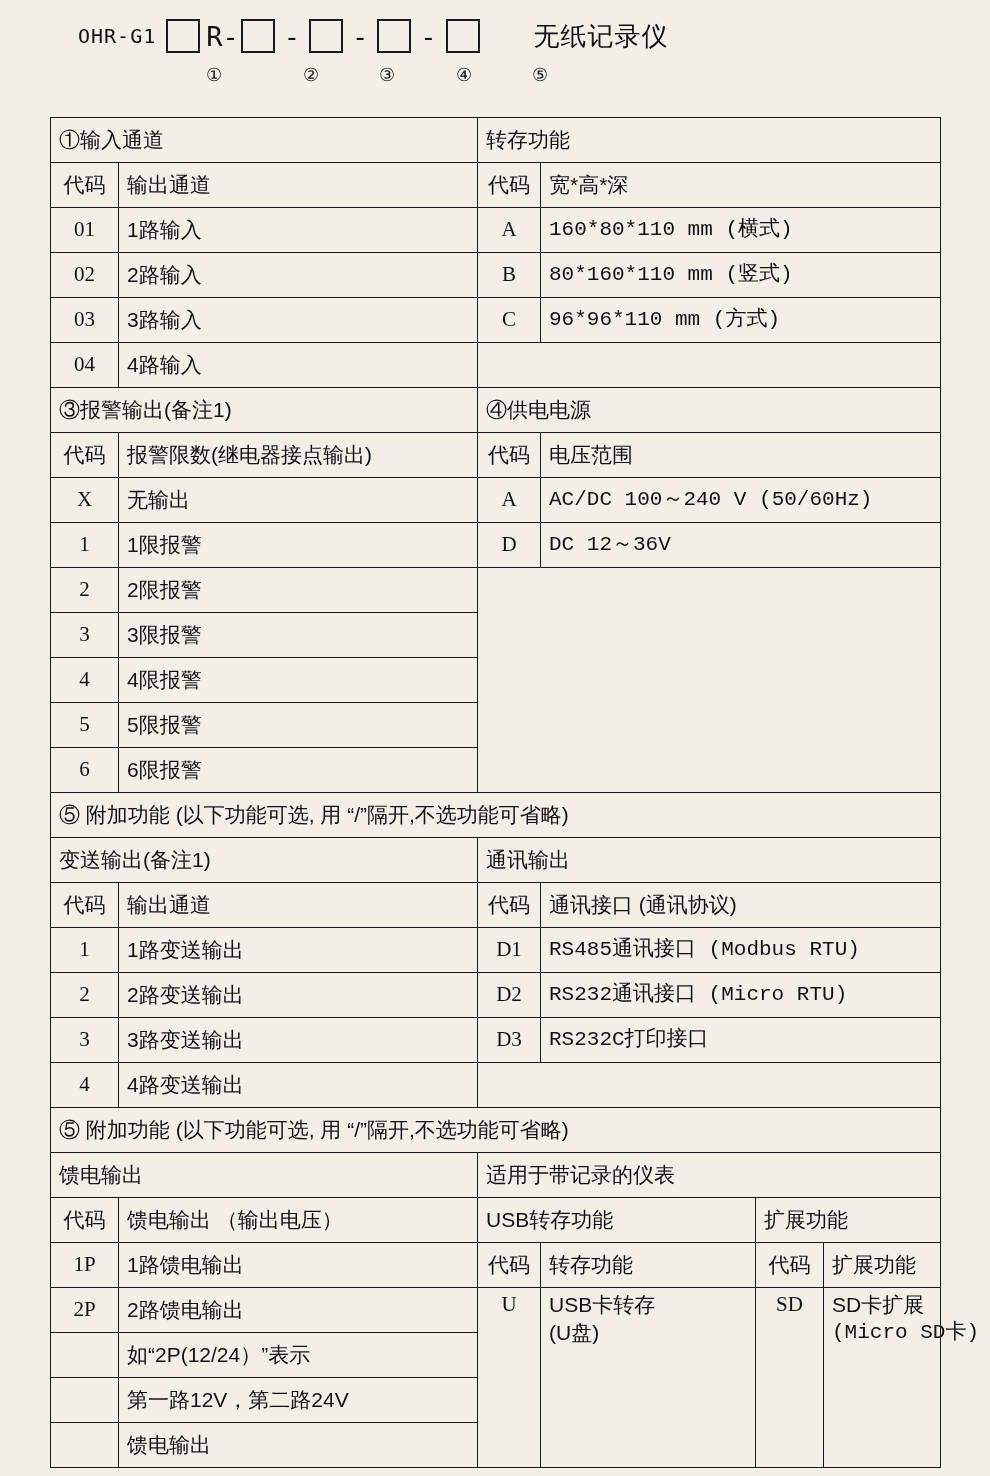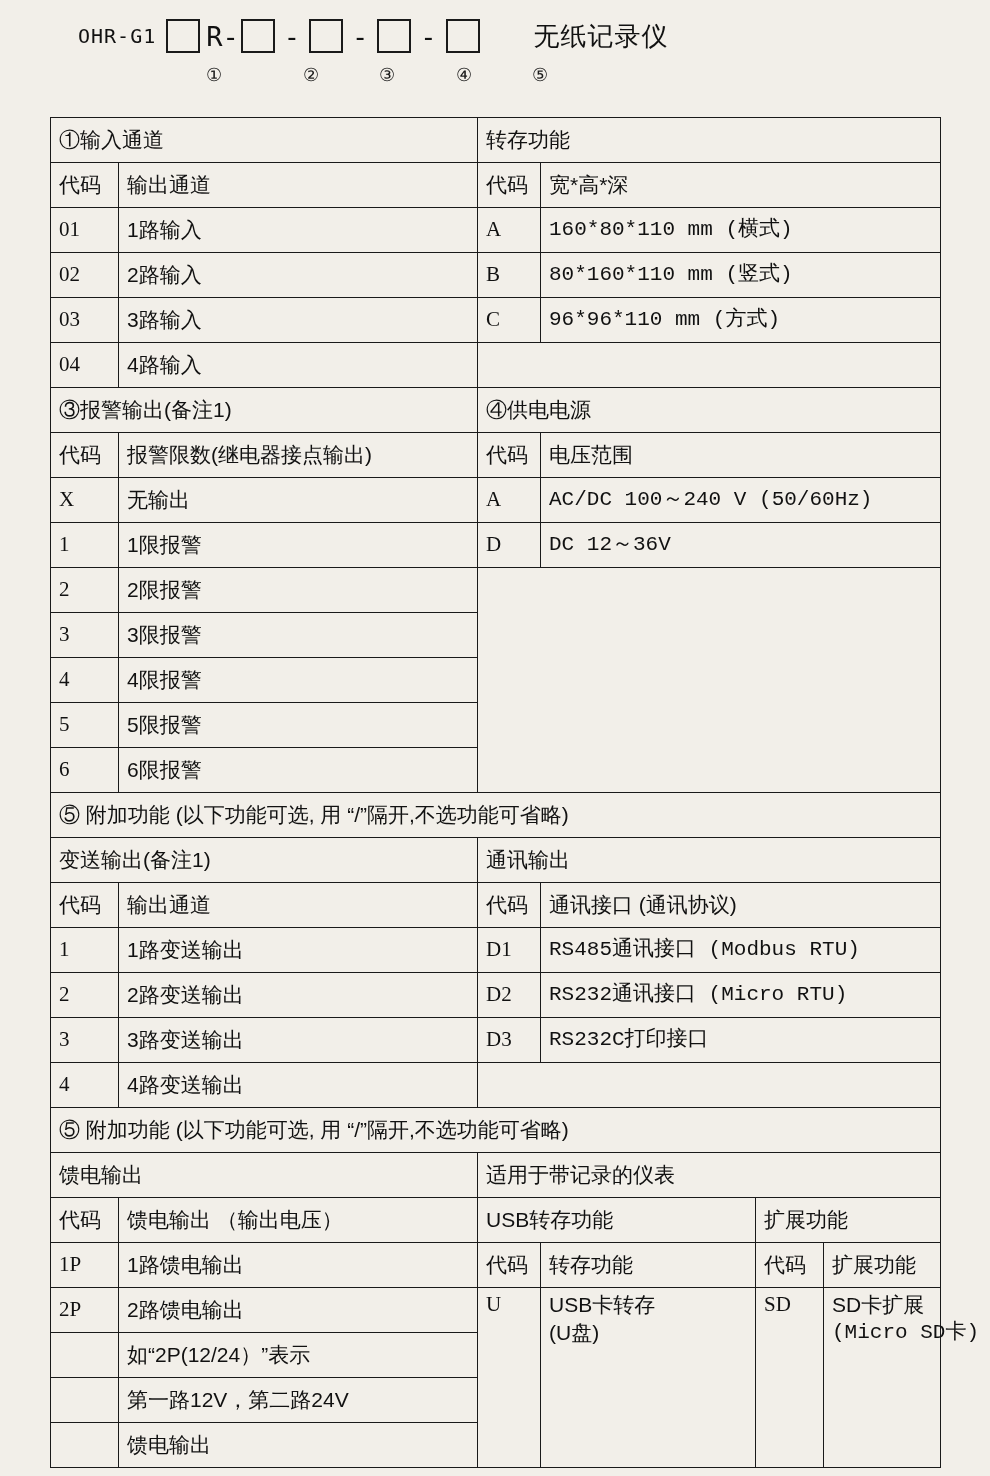--- a/index.html
+++ b/index.html
@@ -94,21 +94,21 @@
     background: #f2efe9;
   }
   .hdr {
     font-family: "Liberation Sans", sans-serif;
     font-size: 21.5px;
   }
   .cn {
     font-family: "Liberation Sans", sans-serif;
   }
   .code-cell {
-    text-align: left;
+    text-align: center;
     padding-left: 10px;
     white-space: nowrap;
   }
   .nowrap { white-space: nowrap; font-family: Liberation Mono, monospace; }
   .tall { height: 44px; margin-left: 42px; }
   .multi {
     line-height: 1.5;
     margin-top: 16px;
   }
 </style>

